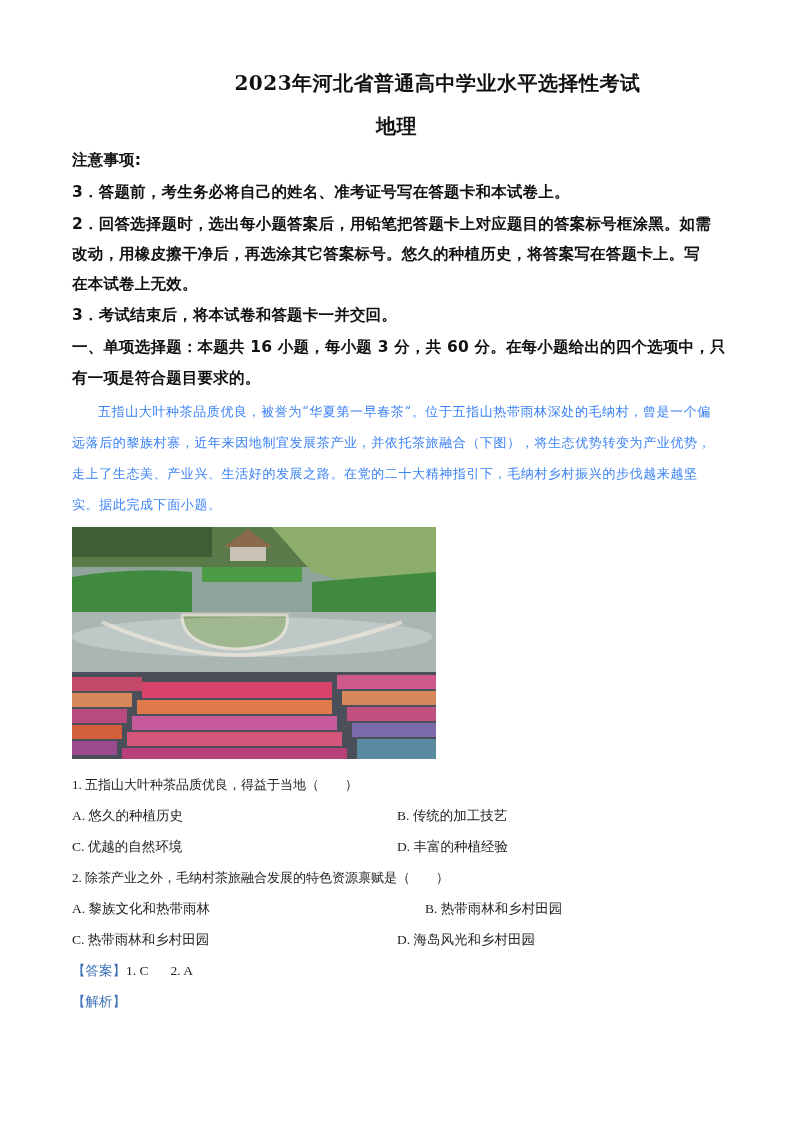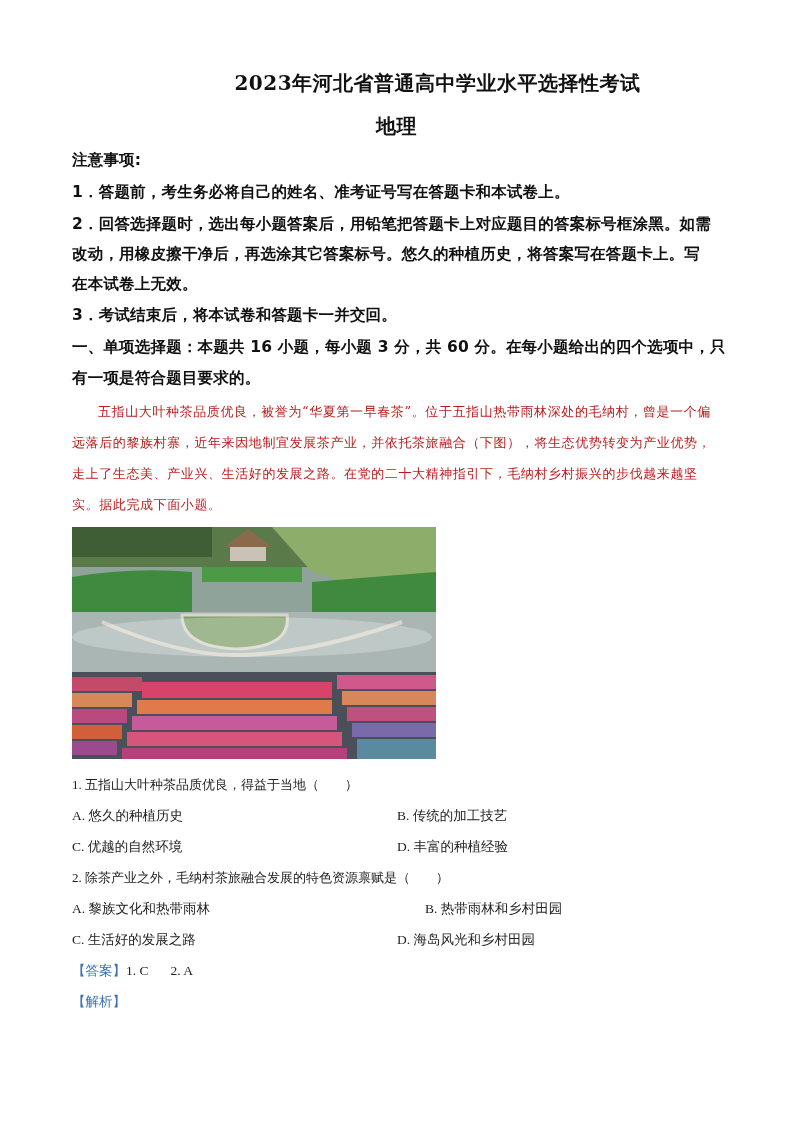--- a/index.html
+++ b/index.html
@@ -1,38 +1,38 @@
 <!DOCTYPE html>
 <html><head>
 <meta charset="utf-8">
 <style>
   html, body { margin: 0; padding: 0; background: #ffffff; }
   body { width: 793px; height: 1122px; position: relative; overflow: hidden; color: #111; font-family: "DejaVu Serif", "Liberation Serif", serif; }
   .title { position: absolute; left: 0; width: 793px; text-align: center; font-weight: bold; font-size: 20px; letter-spacing: 0.5px; font-family: "DejaVu Serif", serif; }
   .t1 { top: 70px; padding-left: 41px; }
   .t2 { top: 113px; }
   .bold-line { position: absolute; left: 72px; font-weight: bold; font-size: 15.5px; font-family: "DejaVu Sans", "Liberation Sans", sans-serif; white-space: nowrap; letter-spacing: 0.2px; }
-  .para { position: absolute; left: 72px; width: 650px; font-size: 13px; line-height: 31px; color: #b91c1c; text-indent: 26px; letter-spacing: 0.6px; font-family: "DejaVu Serif", serif; }
+  .para { position: absolute; left: 72px; width: 650px; font-size: 13px; line-height: 31px; color: #3b82f6; text-indent: 26px; letter-spacing: 0.6px; font-family: "DejaVu Serif", serif; }
   .photo { position: absolute; left: 72px; top: 527px; width: 364px; height: 232px; overflow: hidden; }
   .q { position: absolute; left: 72px; font-size: 13px; color: #222; white-space: nowrap; font-family: "Liberation Serif", "DejaVu Serif", serif; }
   .opt { position: absolute; font-size: 13.5px; color: #222; white-space: nowrap; font-family: "Liberation Serif", "DejaVu Serif", serif; }
   .colA { left: 72px; }
   .colB { left: 397px; }
   .ans { position: absolute; left: 72px; font-size: 13.5px; color: #222; font-family: "Liberation Serif", "DejaVu Serif", serif; white-space: nowrap; }
   .blue { color: #3c6fb6; }
   .gap { display: inline-block; width: 22px; }
 </style>
 </head>
 <body>
 
 <div class="title t1">2023年河北省普通高中学业水平选择性考试</div>
 <div class="title t2">地理</div>
 
 <div class="bold-line" style="top:150px;">注意事项:</div>
-<div class="bold-line" style="top:182px;">1．答题前，考生务必将自己的姓名、准考证号写在答题卡和本试卷上。</div>
+<div class="bold-line" style="top:182px;">3．答题前，考生务必将自己的姓名、准考证号写在答题卡和本试卷上。</div>
 <div class="bold-line" style="top:214px;">2．回答选择题时，选出每小题答案后，用铅笔把答题卡上对应题目的答案标号框涂黑。如需</div>
 <div class="bold-line" style="top:244px;">改动，用橡皮擦干净后，再选涂其它答案标号。悠久的种植历史，将答案写在答题卡上。写</div>
 <div class="bold-line" style="top:274px;">在本试卷上无效。</div>
 <div class="bold-line" style="top:305px;">3．考试结束后，将本试卷和答题卡一并交回。</div>
 <div class="bold-line" style="top:337px;">一、单项选择题：本题共 16 小题，每小题 3 分，共 60 分。在每小题给出的四个选项中，只</div>
 <div class="bold-line" style="top:368px;">有一项是符合题目要求的。</div>
 
 <div class="para" style="top:396px;">五指山大叶种茶品质优良，被誉为“华夏第一早春茶”。位于五指山热带雨林深处的毛纳村，曾是一个偏远落后的黎族村寨，近年来因地制宜发展茶产业，并依托茶旅融合（下图），将生态优势转变为产业优势，走上了生态美、产业兴、生活好的发展之路。在党的二十大精神指引下，毛纳村乡村振兴的步伐越来越坚实。据此完成下面小题。</div>
 
 <div class="photo">
@@ -77,21 +77,21 @@
 
 <div class="q" style="top:776px;">1. 五指山大叶种茶品质优良，得益于当地（　　）</div>
 <div class="opt colA" style="top:807px;">A.  悠久的种植历史</div>
 <div class="opt colB" style="top:807px;">B.  传统的加工技艺</div>
 <div class="opt colA" style="top:838px;">C.  优越的自然环境</div>
 <div class="opt colB" style="top:838px;">D.  丰富的种植经验</div>
 
 <div class="q" style="top:869px;">2. 除茶产业之外，毛纳村茶旅融合发展的特色资源禀赋是（　　）</div>
 <div class="opt colA" style="top:900px;">A.  黎族文化和热带雨林</div>
 <div class="opt colB" style="top:900px;margin-left:28px;">B.  热带雨林和乡村田园</div>
-<div class="opt colA" style="top:931px;">C.  生活好的发展之路</div>
+<div class="opt colA" style="top:931px;">C.  热带雨林和乡村田园</div>
 <div class="opt colB" style="top:931px;">D.  海岛风光和乡村田园</div>
 
 <div class="ans" style="top:962px;">
   <span class="blue">【答案】</span><span>1. C</span><span class="gap"></span><span>2. A</span>
 </div>
 <div class="ans" style="top:993px;">
   <span class="blue">【解析】</span>
 </div>
 
 </body></html>

